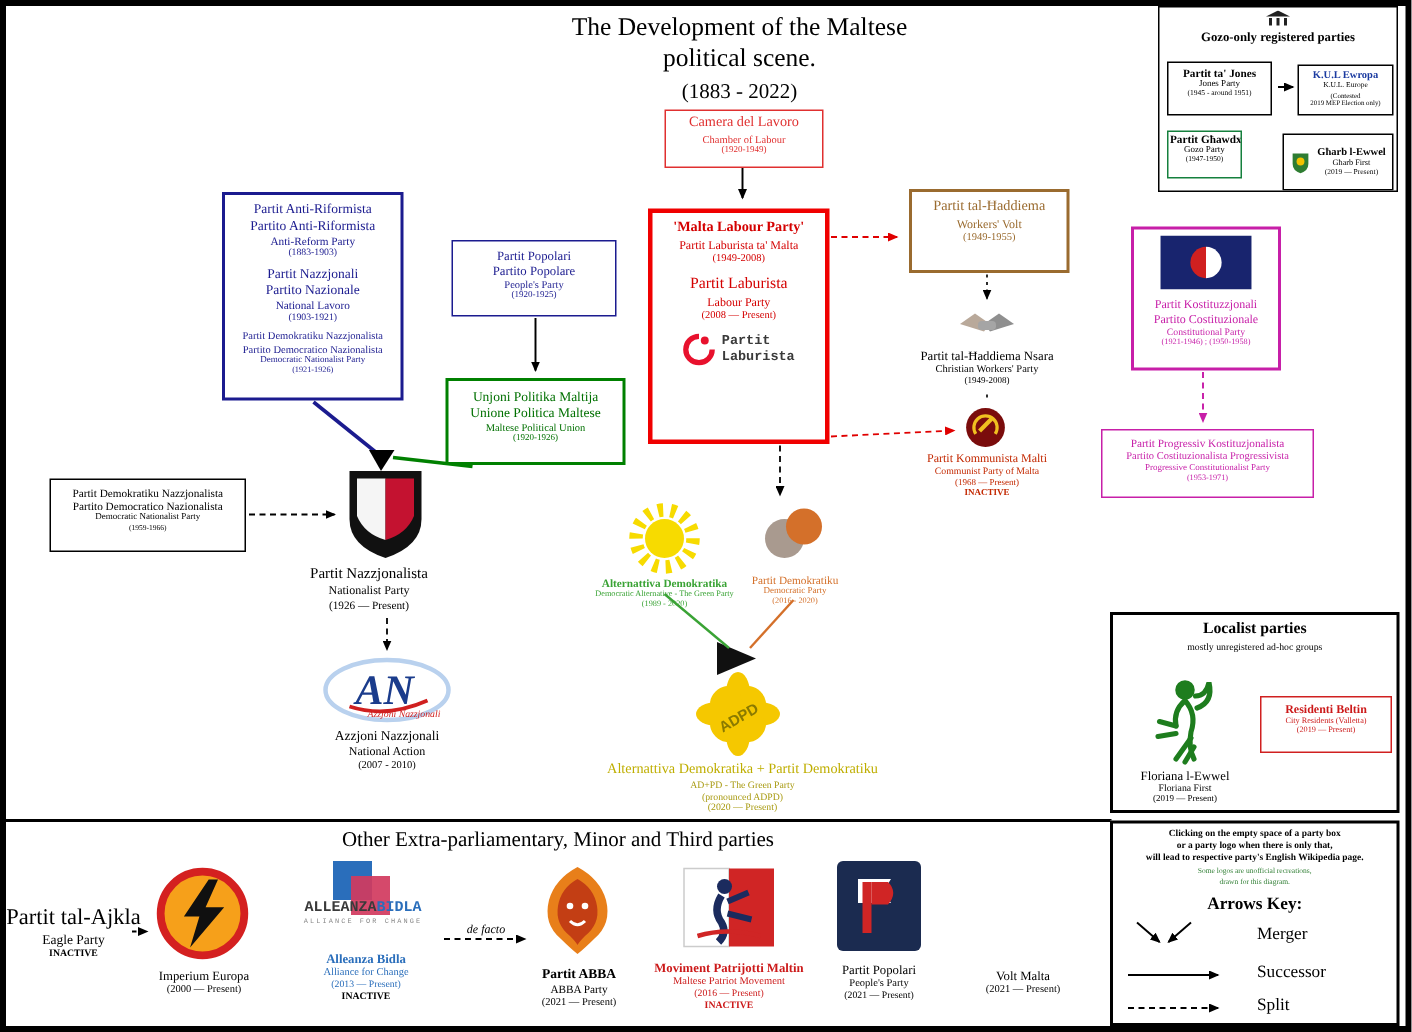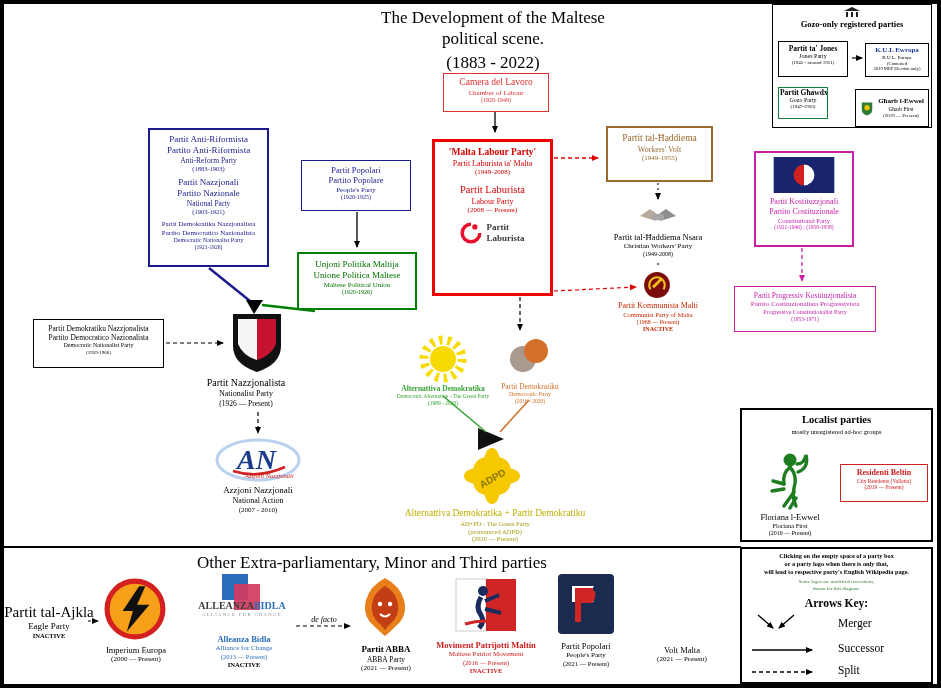--- a/index.html
+++ b/index.html
@@ -8,25 +8,25 @@
     box-shadow:inset 0 0 0 4px #000;overflow:hidden;
     font-family:"Liberation Serif","DejaVu Serif",serif;color:#000}
   .abs{position:absolute}
   .pbox{position:absolute;background:#fff;text-align:center;z-index:2;padding:3px 0;overflow:hidden}
   .cap{position:absolute;text-align:center;z-index:2;line-height:1.2}
   .logo{position:absolute;z-index:2}
   .panel{position:absolute;background:#fff;border:2px solid #000;z-index:2}
   .overlay{position:absolute;left:0;top:0;z-index:3;pointer-events:none}
   .ln{line-height:1.22;white-space:nowrap}
   .b{font-weight:bold}.it{font-style:italic}
-  .sans{font-family:Liberation Serif, serif}
+  .sans{font-family:Liberation Mono, monospace}
   .f45{font-size:4.6px}.f5{font-size:5px}.f55{font-size:5.5px}.f6{font-size:6px}.f63{font-size:6.3px}
   .f65{font-size:6.5px}.f7{font-size:7px}.f75{font-size:7.5px}.f8{font-size:8px}.f85{font-size:8.5px}
   .f9{font-size:9px}.f95{font-size:9.5px}.f10{font-size:10px}.f105{font-size:10.5px}
-  .f115{font-size:11.5px}.f13{font-size:17px}.f15{font-size:15px}.f17{font-size:17px}
+  .f115{font-size:11.5px}.f13{font-size:14px}.f15{font-size:15px}.f17{font-size:17px}
   .c-navy{color:#1b1b8f}.c-red{color:#d40000}.c-camred{color:#e03030}.c-green{color:#007000}
   .c-brown{color:#9a6b2f}.c-mag{color:#c71fa8}.c-adg{color:#3aa335}.c-pdo{color:#d4702a}
   .c-adpd{color:#bfae00}.c-adpd2{color:#a89a10}.c-komm{color:#c32800}.c-bidla{color:#2a6ebb}
   .c-mov{color:#cc1a1a}.c-volt{color:#502379}.c-gray{color:#3a3a3a}.c-grn2{color:#2e7d32}
   .flexrow{display:flex;align-items:center;justify-content:center;gap:4px}
 </style>
 </head>
 <body>
 
 <div id="canvas">
@@ -112,21 +112,21 @@
     <div class="ln f6 c-camred">(1920-1949)</div>
   </div>
 
   <div class="pbox" style="left:148px;top:128px;width:121px;height:139px;border:2px solid #1b1b8f;padding:4px 1px">
     <div class="ln f9 c-navy">Partit Anti-Riformista</div>
     <div class="ln f9 c-navy">Partito Anti-Riformista</div>
     <div class="ln f75 c-navy">Anti-Reform Party</div>
     <div class="ln f65 c-navy">(1883-1903)</div>
     <div class="ln f9 c-navy" style="margin-top:4px">Partit Nazzjonali</div>
     <div class="ln f9 c-navy">Partito Nazionale</div>
-    <div class="ln f75 c-navy">National Party</div>
+    <div class="ln f75 c-navy">National Lavoro</div>
     <div class="ln f65 c-navy">(1903-1921)</div>
     <div class="ln f7 c-navy" style="margin-top:4px">Partit Demokratiku Nazzjonalista</div>
     <div class="ln f7 c-navy">Partito Democratico Nazionalista</div>
     <div class="ln f6 c-navy">Democratic Nationalist Party</div>
     <div class="ln f55 c-navy">(1921-1926)</div>
   </div>
 
   <div class="pbox" style="left:301px;top:160px;width:110px;height:51px;border:1.5px solid #1b1b8f;padding:4px 1px">
     <div class="ln f85 c-navy">Partit Popolari</div>
     <div class="ln f85 c-navy">Partito Popolare</div>

